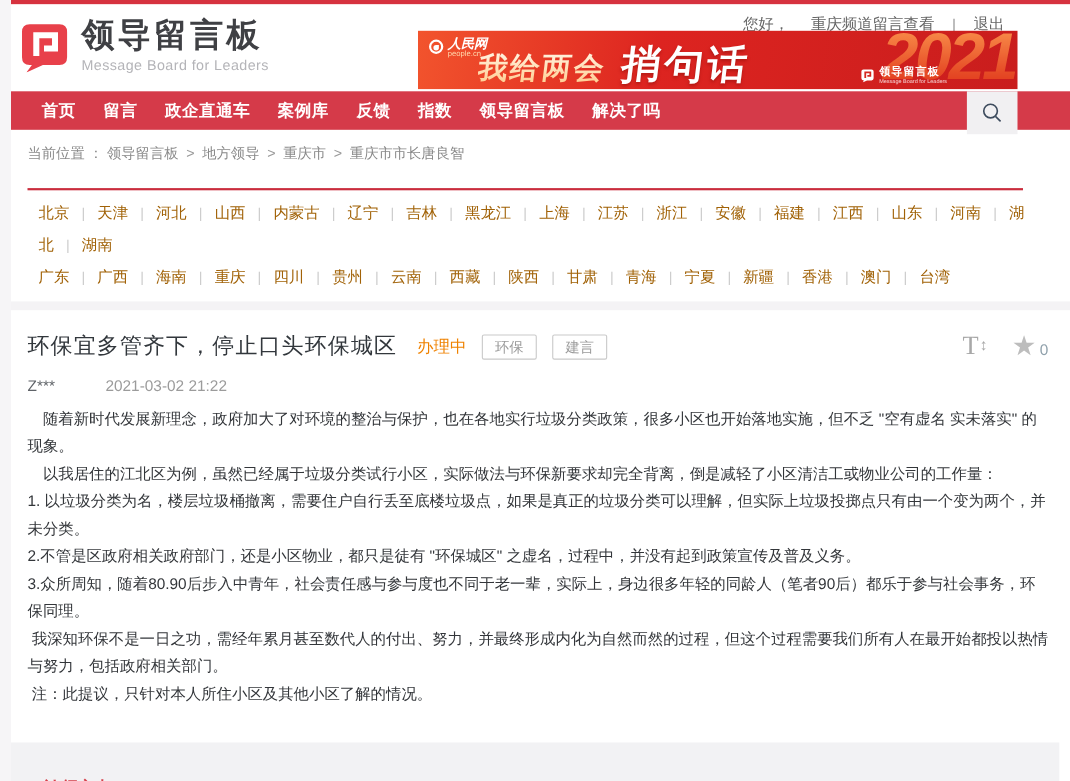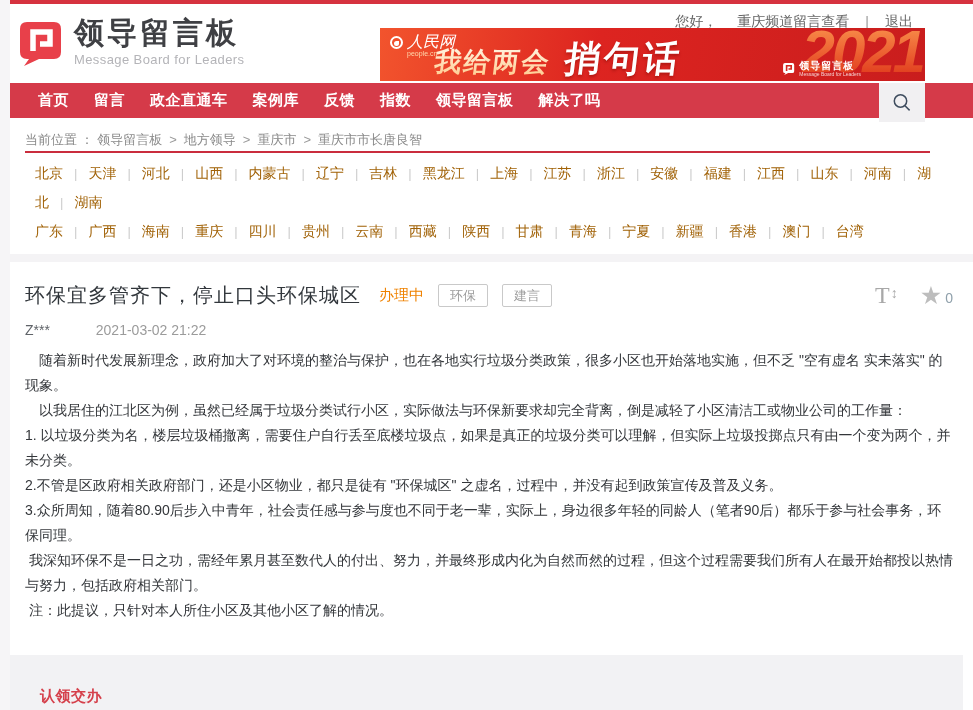--- a/index.html
+++ b/index.html
@@ -24,21 +24,21 @@
   .user-links a { color:#666; text-decoration:none; cursor:pointer; }
   .user-links .pipe { color:#999; margin:0 16px; }
 
   
   .banner { position:absolute; left:370px; top:24px; width:545px; height:53px;
     background:linear-gradient(100deg,#f2542d 0%,#dd2420 40%,#c91d1d 100%);
     overflow:hidden; cursor:pointer; }
   .pd-logo { position:absolute; left:10px; top:6px; display:flex; align-items:flex-start; gap:4px; color:#fff; }
   .pd-circle { width:13px; height:13px; border:2px solid #fff; border-radius:50%; position:relative; margin-top:2px; }
   .pd-circle::after { content:""; position:absolute; left:2px; top:3px; width:5px; height:5px; background:#fff; border-radius:50% 0 50% 50%; }
-  .pd-name { font-size:16px; font-weight:normal; font-style:italic; line-height:1; }
+  .pd-name { font-size:12px; font-weight:bold; font-style:italic; line-height:1; }
   .pd-sub { font-size:7px; color:#ffd9ae; line-height:1.2; }
   .slogan { position:absolute; left:55px; top:7px; display:flex; align-items:baseline; gap:14px; transform:skewX(-7deg); white-space:nowrap; }
   .slogan-left { font-size:27px; font-weight:bold; letter-spacing:2px;
     background:linear-gradient(180deg,#fff8ea,#ffc887); -webkit-background-clip:text; background-clip:text; color:#ffe5bd; -webkit-text-fill-color:transparent; }
   .slogan-right { font-size:36px; font-weight:bold; letter-spacing:3px; color:#fff;
     text-shadow:0 2px 3px rgba(120,10,5,.45); }
   .year2021 { position:absolute; right:2px; top:-6px; font-size:60px; font-style:italic; font-weight:900; letter-spacing:-3px; line-height:1;
     background:linear-gradient(180deg,#ff9e52,#e03418); -webkit-background-clip:text; background-clip:text; color:#ef6a30; -webkit-text-fill-color:transparent; opacity:.92; }
   .banner-brand { position:absolute; right:64px; bottom:4px; display:flex; align-items:center; gap:4px; color:#fff; }
   .banner-brand .bb-text { display:flex; flex-direction:column; }
@@ -46,21 +46,21 @@
   .bb-sub { font-size:5px; color:rgba(255,255,255,.8); line-height:1.2; }
 
   
   .nav { height:35px; background:#d53a49; position:relative; display:flex; align-items:center; }
   .nav ul { list-style:none; margin:0; padding:0 0 0 28px; display:flex; }
   .nav li { color:#fff; font-size:15px; font-weight:600; margin-right:25px; cursor:pointer; white-space:nowrap; letter-spacing:.5px; }
   .search-btn { position:absolute; right:48px; top:0; width:46px; height:39px; background:#f1f0f2;
     display:flex; align-items:center; justify-content:center; cursor:pointer; z-index:3; border:none; }
 
   
-  .breadcrumb { margin:0 43px 0 15px; padding:13px 0 2px; font-size:13px; color:#8a8a8a;
+  .breadcrumb { margin:0 43px 0 15px; padding:13px 0 22px; font-size:13px; color:#8a8a8a;
     border-bottom:2px solid #ca2d3d; }
   .breadcrumb .crumb { color:#8a8a8a; cursor:pointer; }
   .breadcrumb .sep { color:#9a9a9a; padding:0 7px; }
 
   
   .regions { padding:6px 12px 8px 25px; font-size:14px; color:#4a4a4a; }
   .region-line { line-height:29px; word-break:break-all; }
   .region-line .region-item { color:#a16207; cursor:pointer; }
   .region-line .sep { color:#ccc; padding:0 11px; font-size:13px; }
 

